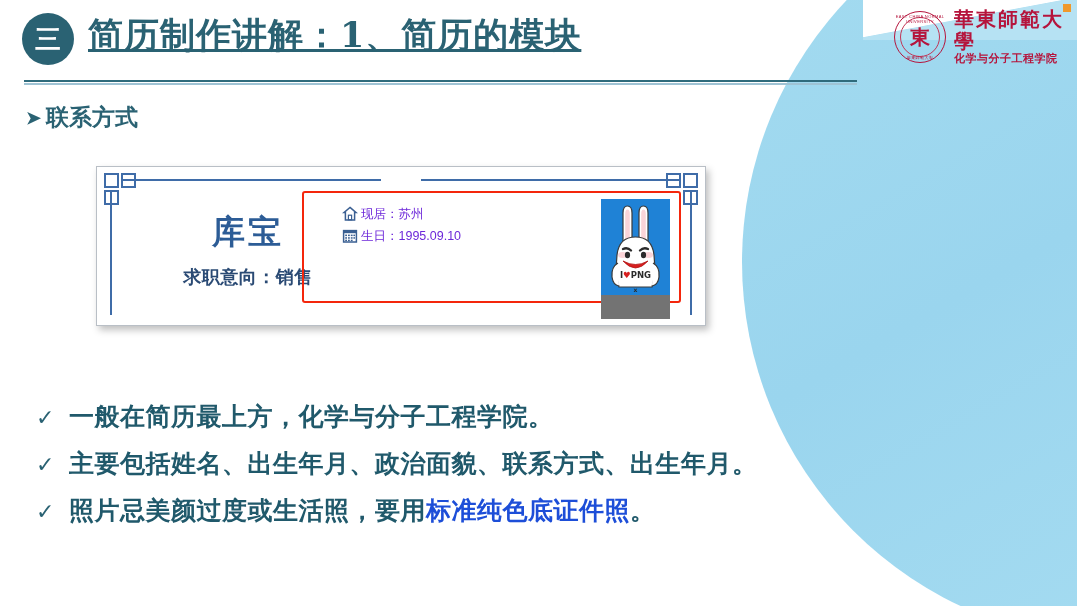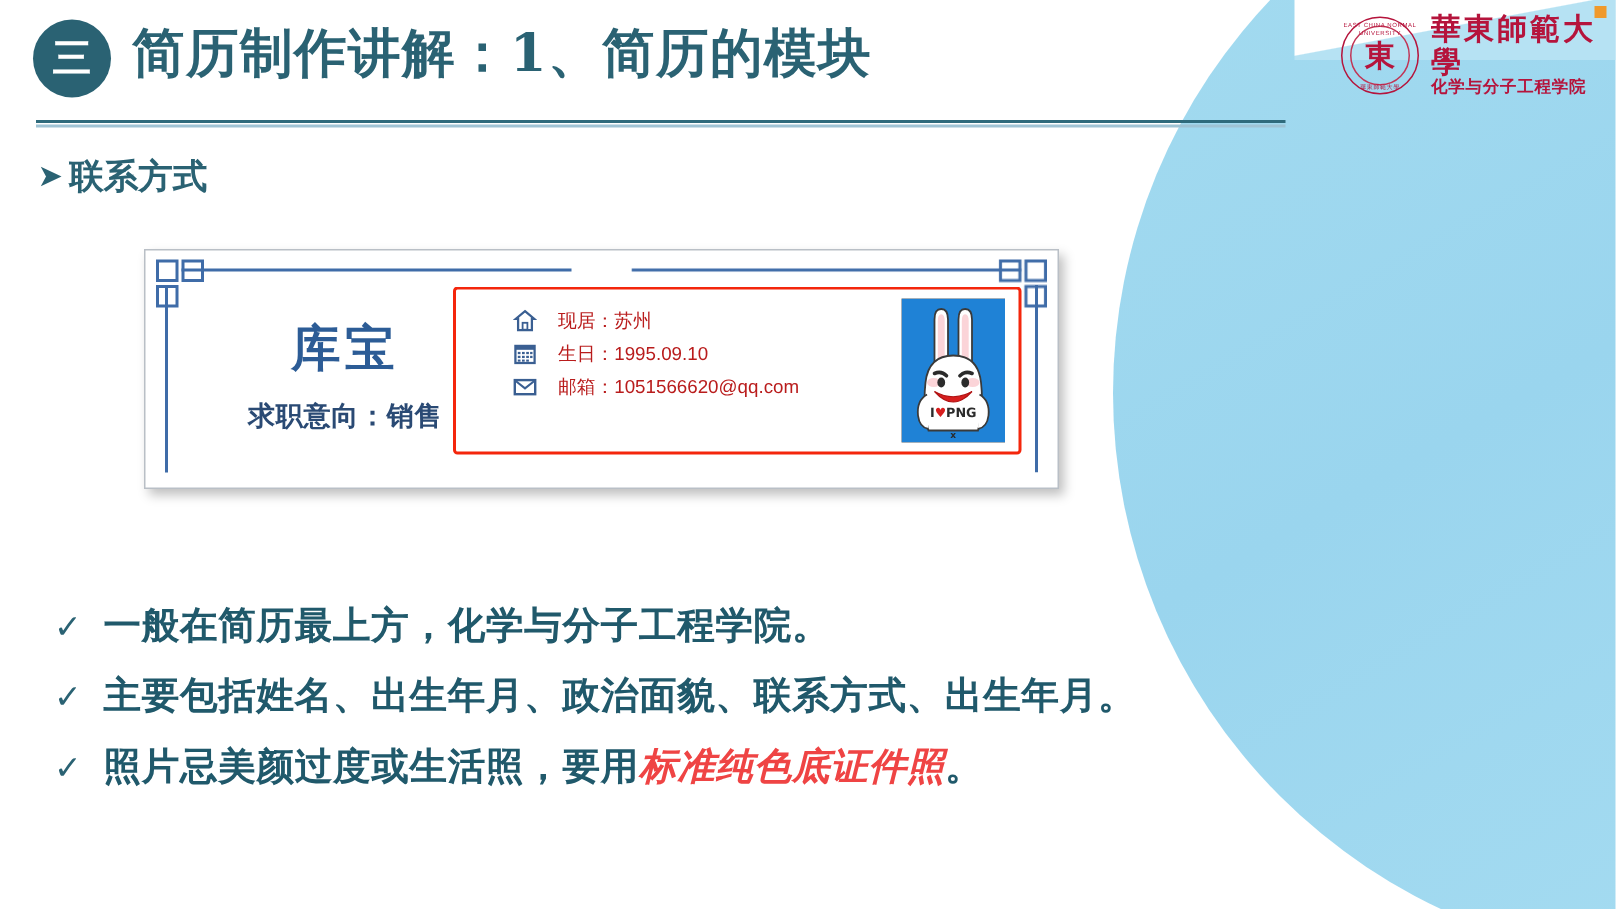--- a/index.html
+++ b/index.html
@@ -75,20 +75,21 @@
   .slide-title {
     position: absolute;
     left: 88px;
     top: 12px;
     font-size: 35px;
     font-weight: bold;
     color: #2a6273;
     letter-spacing: 1px;
     font-family: "DejaVu Serif", "Liberation Serif", serif;
     white-space: nowrap;
+    text-decoration: underline;
   }
   .title-rule {
     position: absolute;
     left: 24px;
     top: 80px;
     width: 833px;
     height: 2px;
     background: #2f6b7c;
   }
   .title-rule-2 {
@@ -210,21 +211,21 @@
     box-sizing: border-box;
   }
   .orn .b1 { left: 0;  top: 0;  width: 15px; height: 15px; }
   .orn .b2 { left: 17px; top: 0; width: 15px; height: 15px; }
   .orn .b3 { left: 0;  top: 17px; width: 15px; height: 15px; }
   .orn .hline { left: 17px; top: 6px; width: 260px; height: 0; border: 0; border-top: 2.2px solid #3f6ca8; }
   .orn .vline { left: 6px; top: 17px; width: 0; height: 125px; border: 0; border-left: 2.2px solid #3f6ca8; }
 
   .card-left {
     position: absolute;
-    left: 38px;
+    left: 56px;
     top: 46px;
     width: 190px;
     text-align: center;
   }
   .cand-name {
     font-size: 33px;
     font-weight: bold;
     color: #2c5c96;
     letter-spacing: 3px;
     line-height: 1.15;
@@ -253,41 +254,41 @@
     position: absolute;
     left: 244px;
     top: 38px;
     display: flex;
     flex-direction: column;
     gap: 4px;
   }
   .info-row {
     display: flex;
     align-items: center;
-    gap: 14px;
+    gap: 3px;
     font-size: 12.5px;
-    color: #b91c1c;
+    color: #6d28d9;
     line-height: 1.45;
   }
   .info-icon {
     width: 17px;
     height: 17px;
     flex: none;
     display: flex;
     align-items: center;
     justify-content: center;
   }
   .info-icon svg { display: block; }
 
   .photo {
     position: absolute;
     left: 504px;
     top: 32px;
     width: 69px;
-    height: 96px;
+    height: 120px;
     background: #737373;
     overflow: hidden;
   }
   .photo svg { display: block; }
 
   
   .bullets {
     position: absolute;
     left: 36px;
     top: 400px;
@@ -304,21 +305,21 @@
     font-family: "DejaVu Serif", "Liberation Serif", serif;
     letter-spacing: 0.5px;
   }
   .check {
     color: #2a6273;
     font-size: 22px;
     flex: none;
     font-family: "DejaVu Sans", sans-serif;
     font-weight: normal;
   }
-  .hl-red { color: #ef4444; font-style: italic; }
+  .hl-red { color: #1d4ed8; }
 </style>
 </head>
 <body>
 
 <div class="slide">
 
   <div class="bg-circle"></div>
   <div class="bg-corner-wedge"></div>
   <div class="bg-dot"></div>
 
@@ -401,29 +402,20 @@
               <rect x="3.2" y="11.7" width="1.8" height="1.4"></rect>
                 <rect x="6" y="11.7" width="1.8" height="1.4"></rect>
               <rect x="8.8" y="11.7" width="1.8" height="1.4"></rect>
             </g>
           </svg>
         </span>
         <span>生日：1995.09.10</span>
       </div>
 
 
-      <div class="info-row">
-        <span class="info-icon">
-          <svg width="16" height="16" viewBox="0 0 16 16">
-            <rect x="1.2" y="3.4" width="13.6" height="9.4" fill="none" stroke="#3a5f92" stroke-width="1.6"></rect>
-            <path d="M1.8 4 L8 8.9 L14.2 4" fill="none" stroke="#3a5f92" stroke-width="1.4"></path>
-          </svg>
-        </span>
-        <span>邮箱：1051566620@qq.com</span>
-      </div>
 
     </div>
 
     <div class="photo">
       <svg width="69" height="96" viewBox="0 0 69 96">
         <rect width="69" height="96" fill="#1f82d6"></rect>
 
         <path d="M22 52 L22 14 Q22 7 26.5 7 Q31 7 31 14 L31 52 Z" fill="#ffffff" stroke="#3a3a3a" stroke-width="1.2"></path>
         <path d="M38 52 L38 14 Q38 7 42.5 7 Q47 7 47 14 L47 52 Z" fill="#ffffff" stroke="#3a3a3a" stroke-width="1.2"></path>
         <path d="M24.2 47 L24.2 15 Q24.2 10.5 26.5 10.5 Q28.8 10.5 28.8 15 L28.8 47 Z" fill="#fbd4d8"></path>

